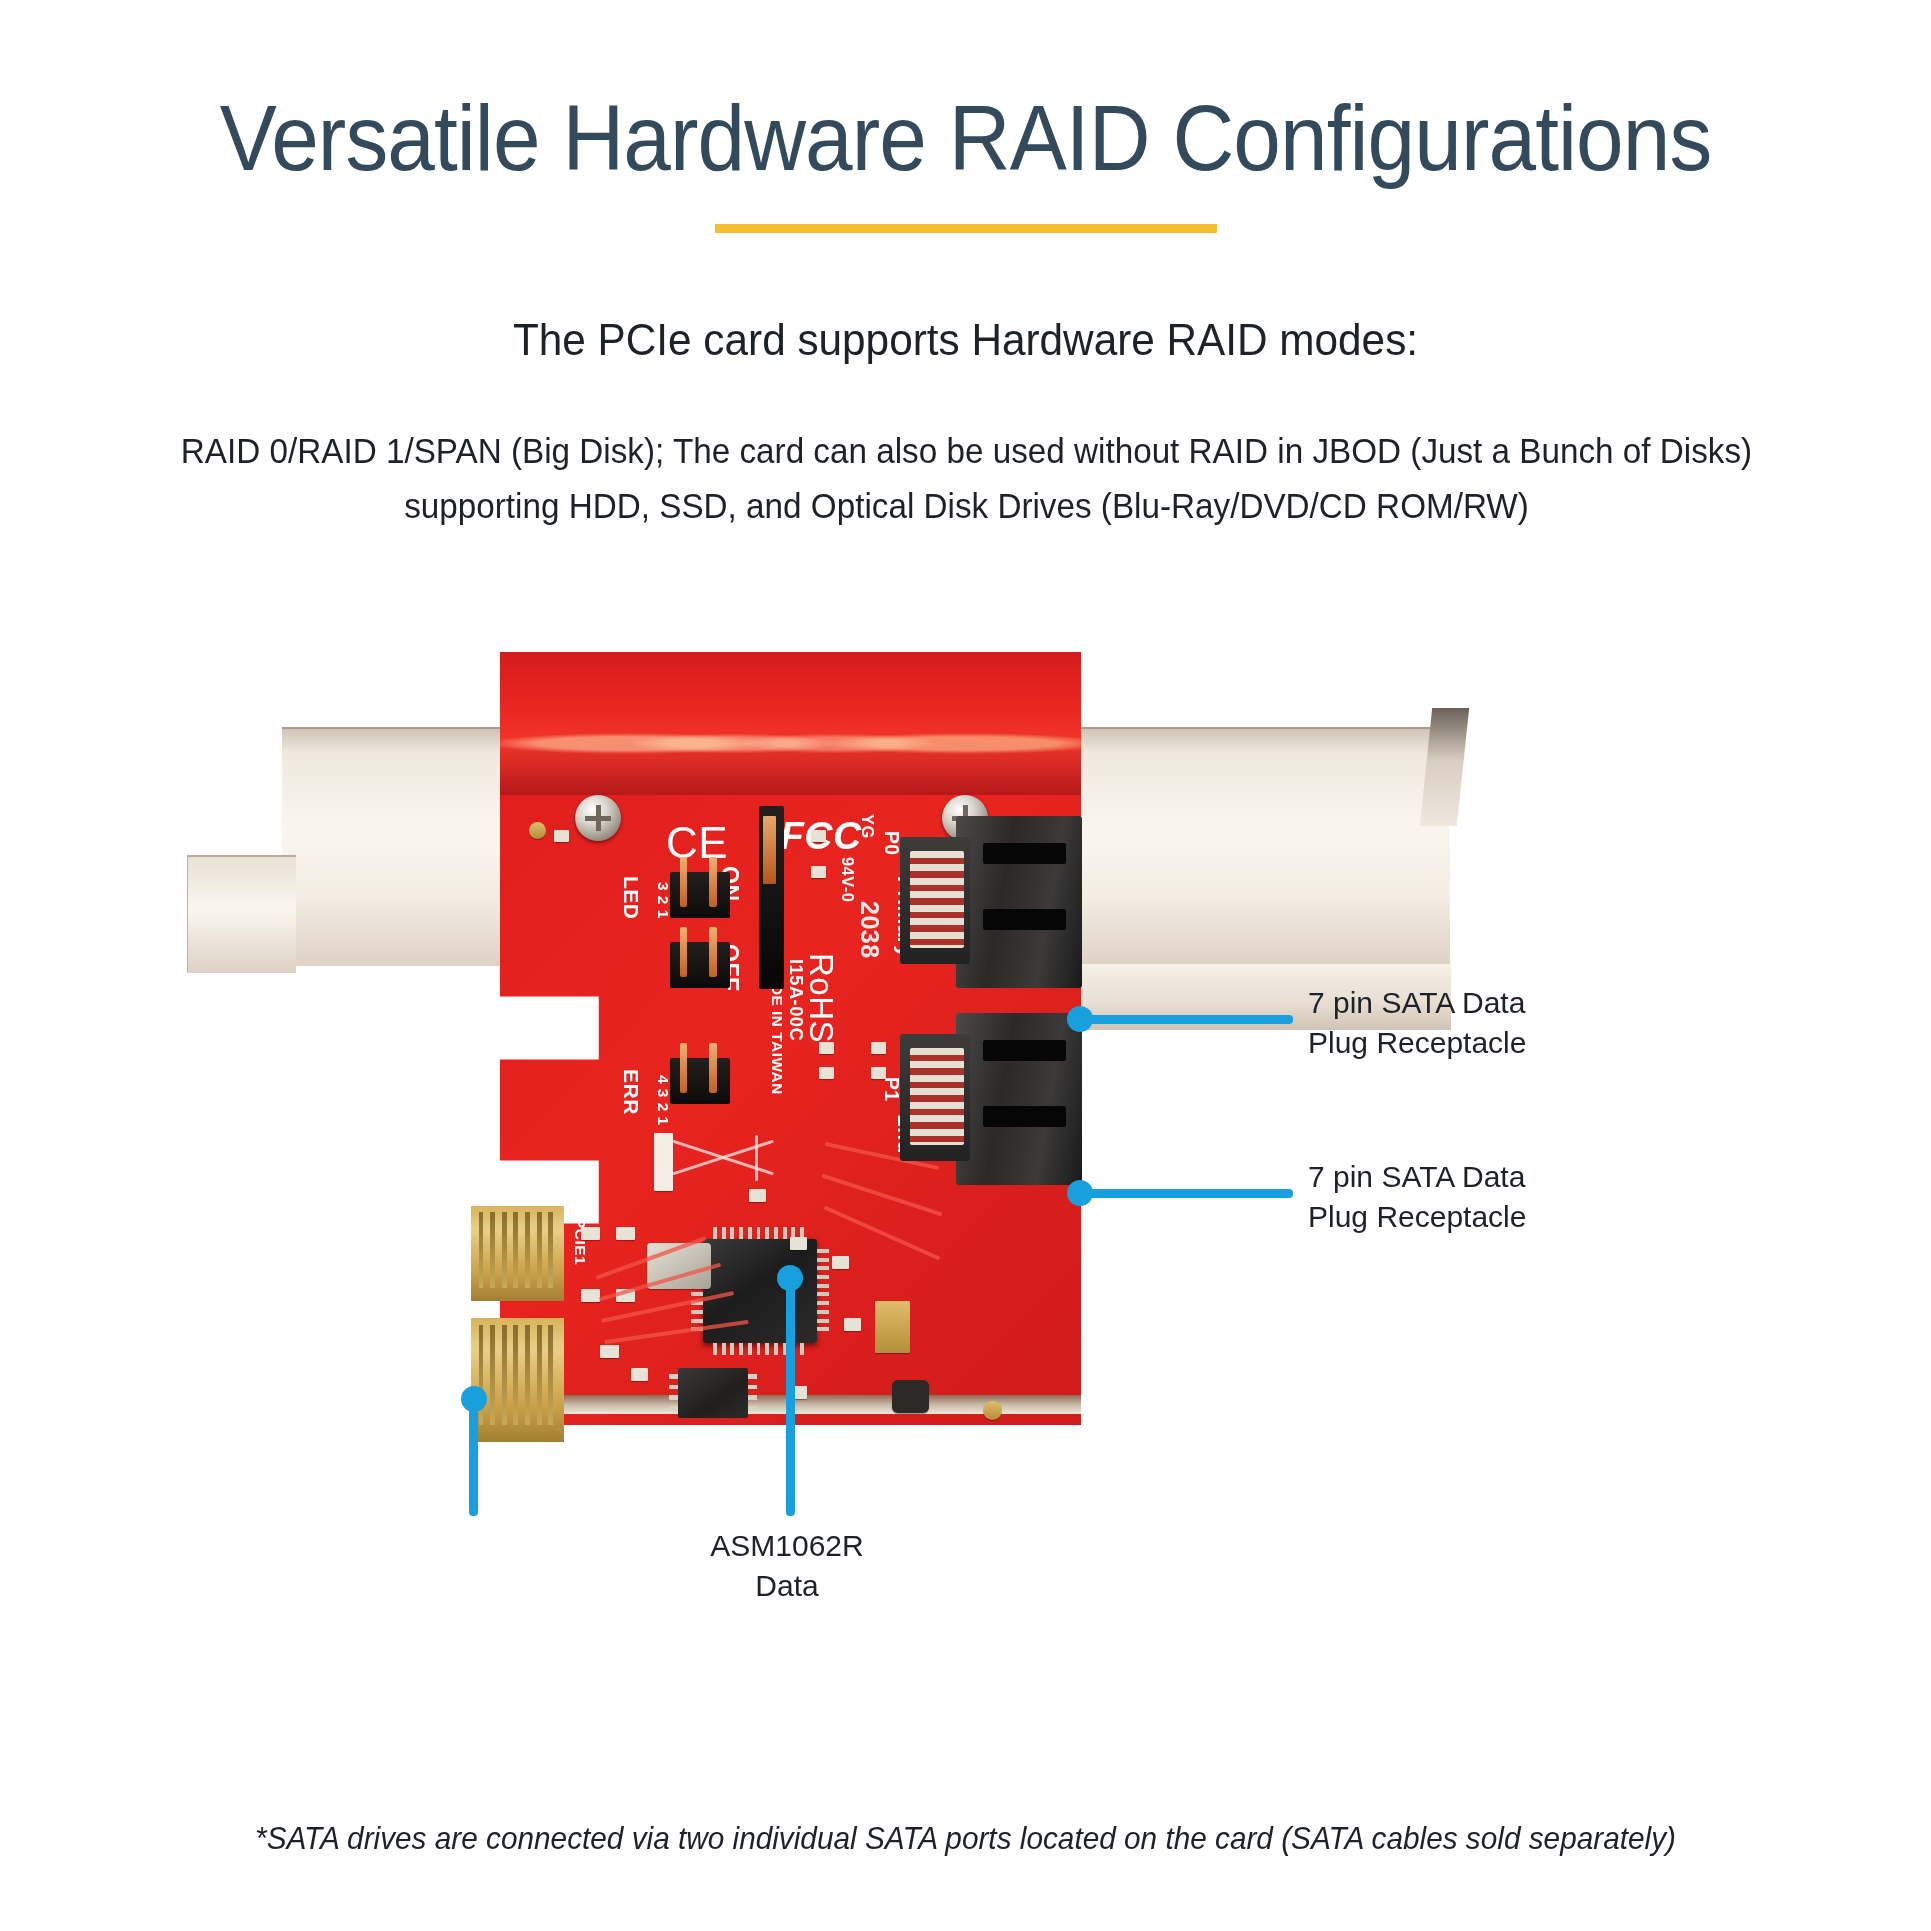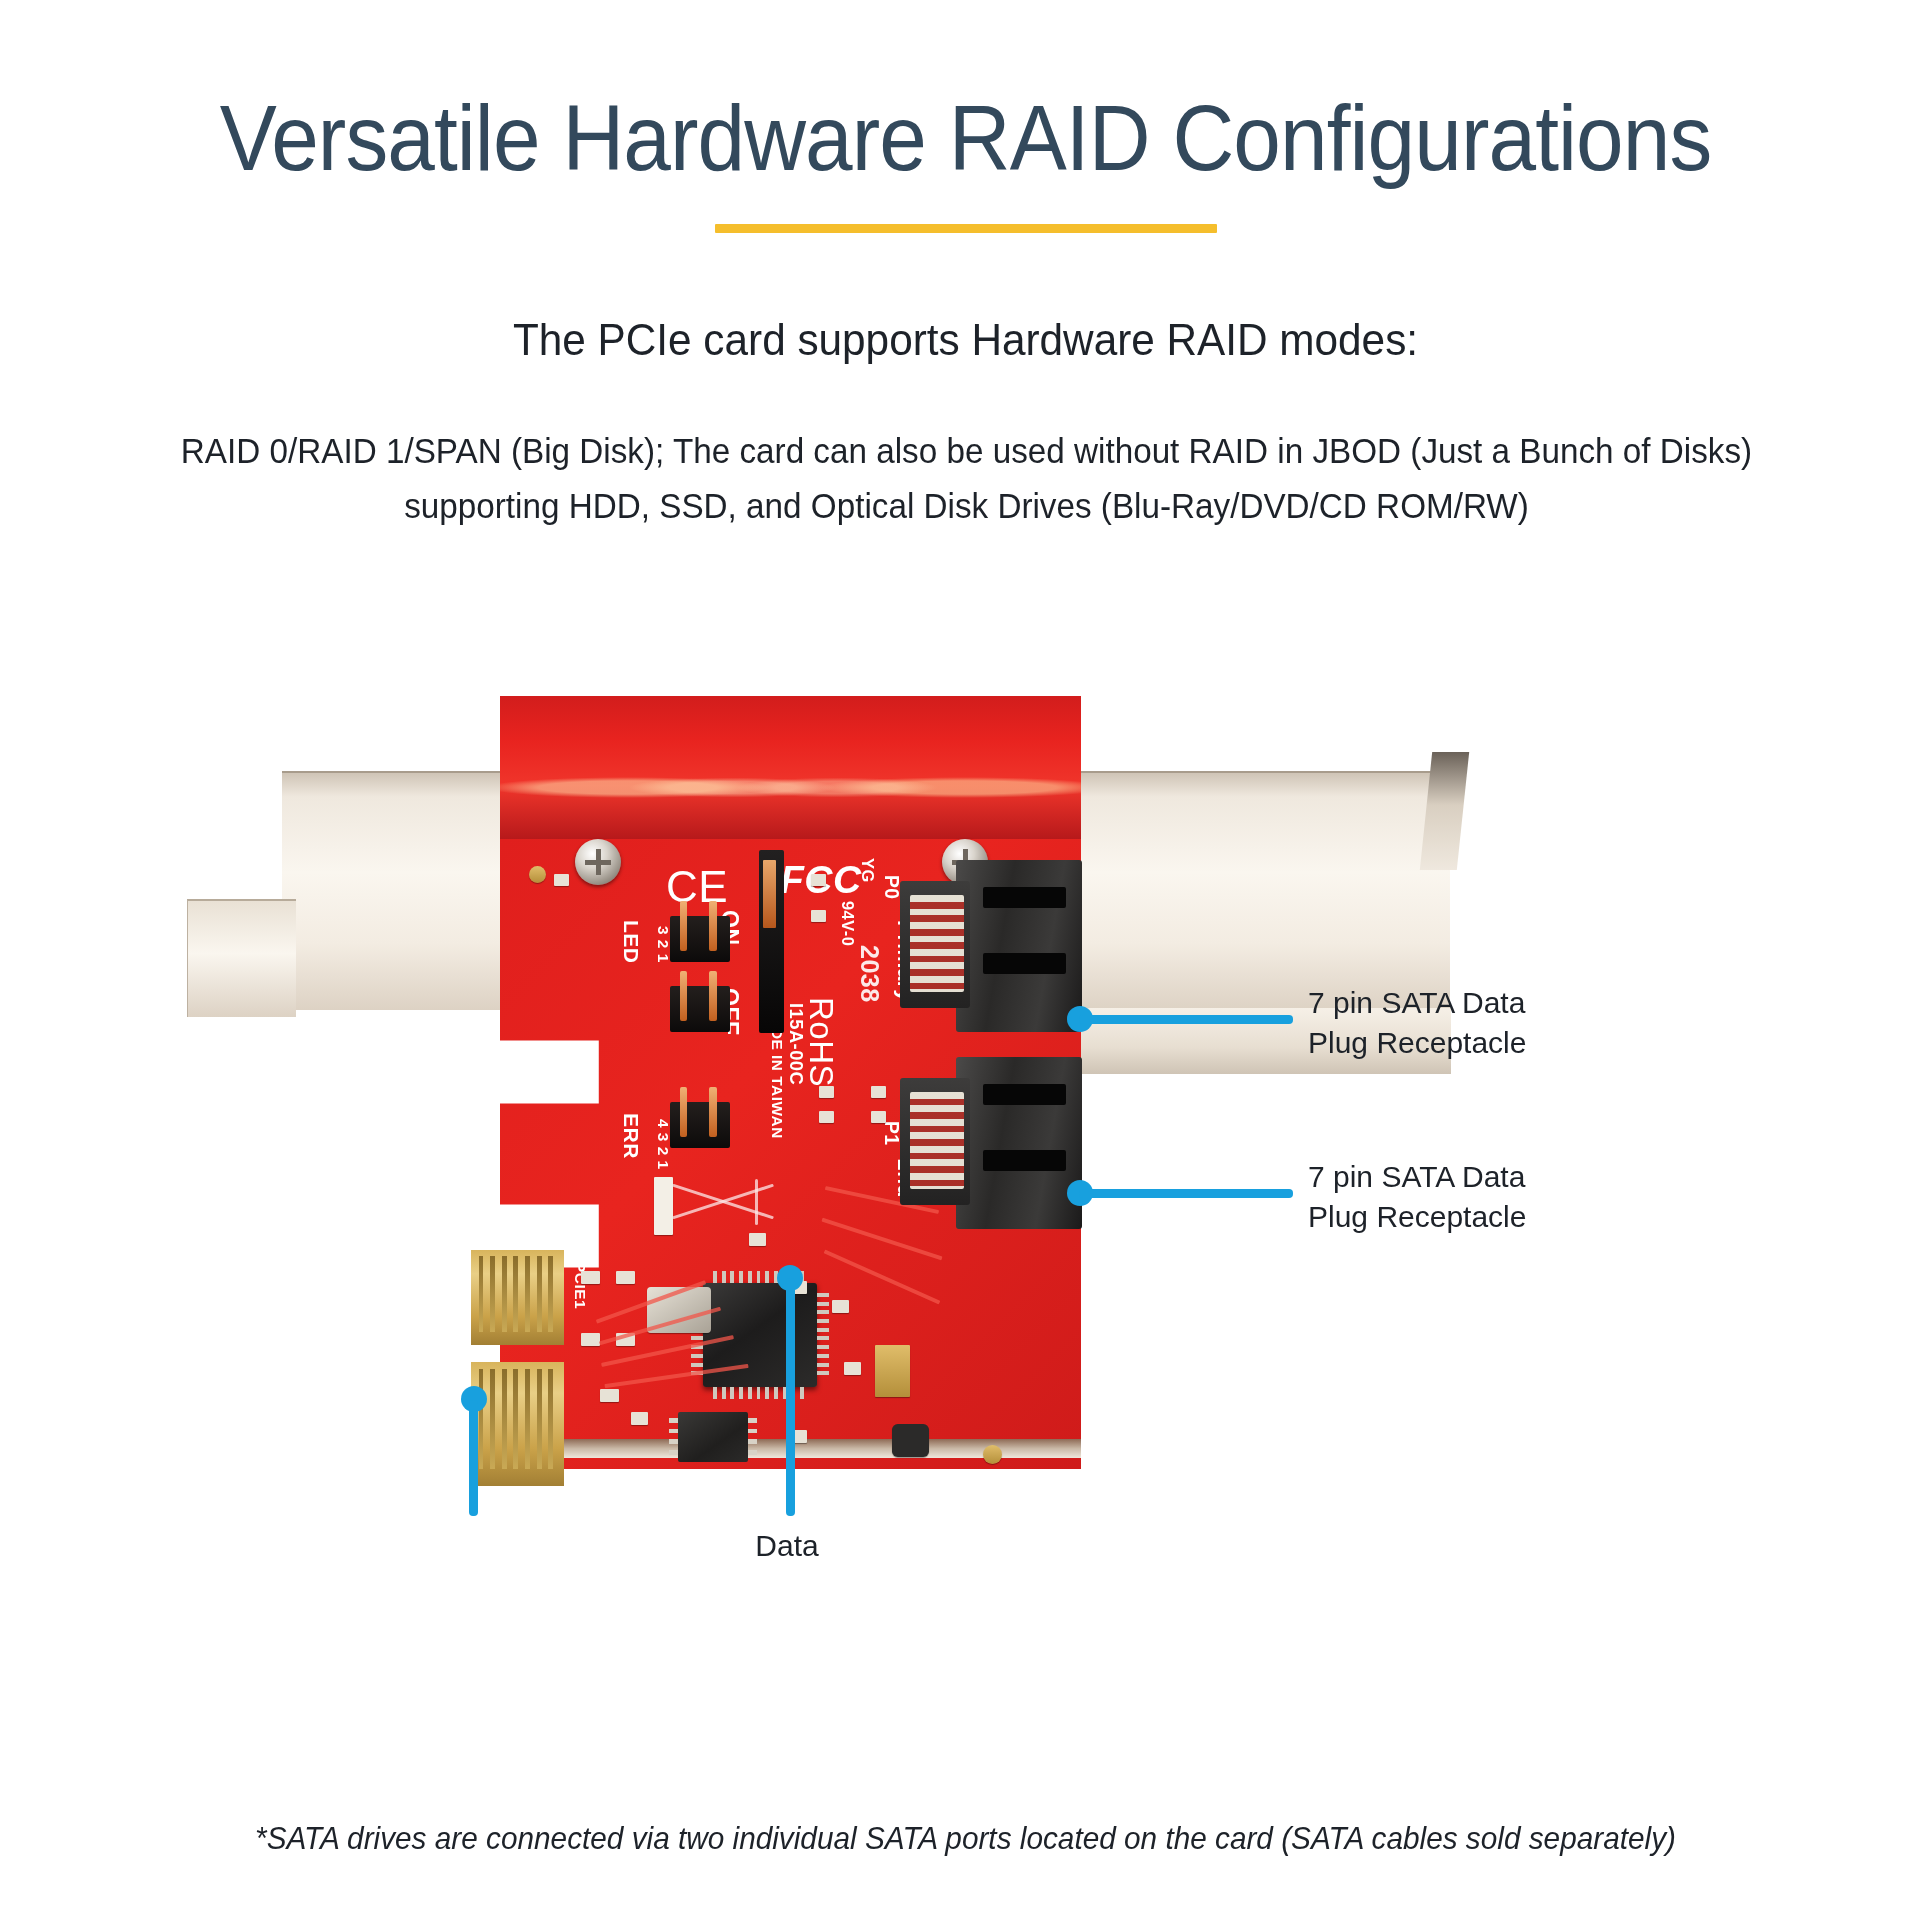--- a/index.html
+++ b/index.html
@@ -43,21 +43,21 @@
 
   
   .callout{position:absolute;font-size:30px;font-weight:300;color:#1d2229;line-height:1.32;}
   .callout.right{text-align:left;}
   .callout.center{text-align:center;}
   .lead-h{position:absolute;height:8.7px;background:#18A0DE;border-radius:3.9px;}
   .lead-v{position:absolute;width:8.7px;background:#18A0DE;border-radius:3.9px;}
   .lead-dot{position:absolute;width:26px;height:26px;border-radius:50%;background:#18A0DE;}
 
   
-  .card-stage{position:absolute;left:270px;top:696px;width:1217px;height:772px;}
+  .card-stage{position:absolute;left:270px;top:652px;width:1217px;height:772px;}
 
   
   .bracket{
     position:absolute;left:11.6px;top:75px;width:1168px;height:237px;
     background:linear-gradient(180deg,#cfc4b6 0%,#efe8de 10%,#faf6ef 42%,#f3ece2 72%,#ddd2c4 100%);
     border-top:2.9px solid #a89c8c;
   }
   .bracket-tab{
     position:absolute;left:-95px;top:126px;width:108px;height:116px;
     background:linear-gradient(180deg,#e9e1d5 0%,#faf6ef 45%,#ddd2c4 100%);
@@ -360,19 +360,20 @@
   </div>
 
   <div class="lead-dot" style="left:461px;top:1386px;"></div>
   <div class="lead-v" style="left:469px;top:1400px;height:116px;"></div>
   <div class="callout center" style="left:319px;top:1526px;width:299px;">
   </div>
 
   <div class="lead-dot" style="left:777px;top:1265px;"></div>
   <div class="lead-v" style="left:786px;top:1278px;height:238px;"></div>
   <div class="callout center" style="left:642px;top:1526px;width:290px;">
+    <div>ASM1062R</div>
     <div>Data</div>
   </div>
 
   <div class="footnote">*SATA drives are connected via two individual SATA ports located on the card (SATA cables sold separately)</div>
 
 </div>
 
 
 </body></html>

